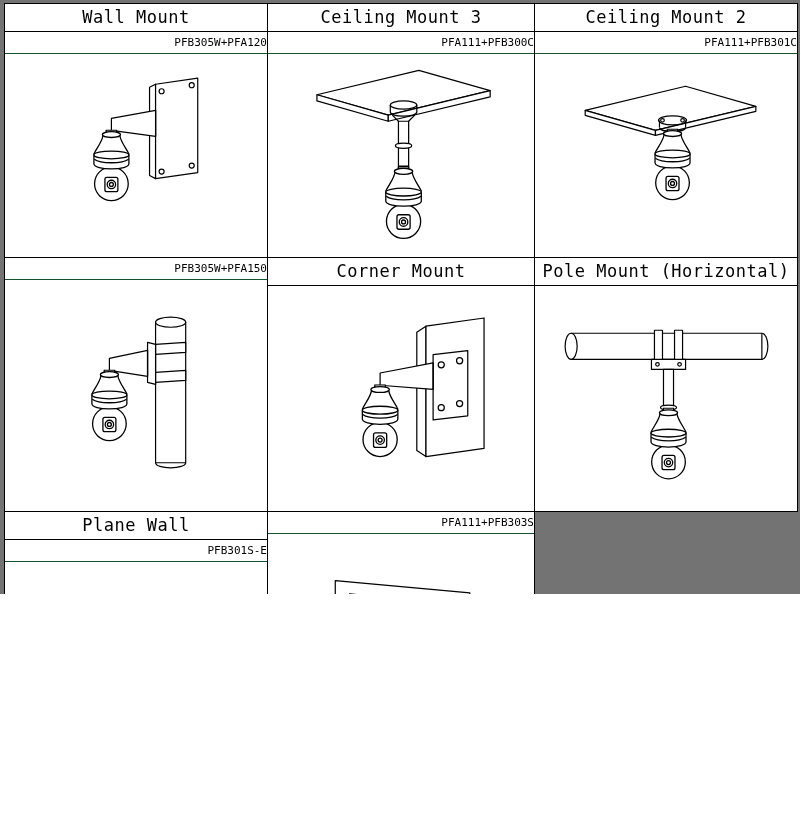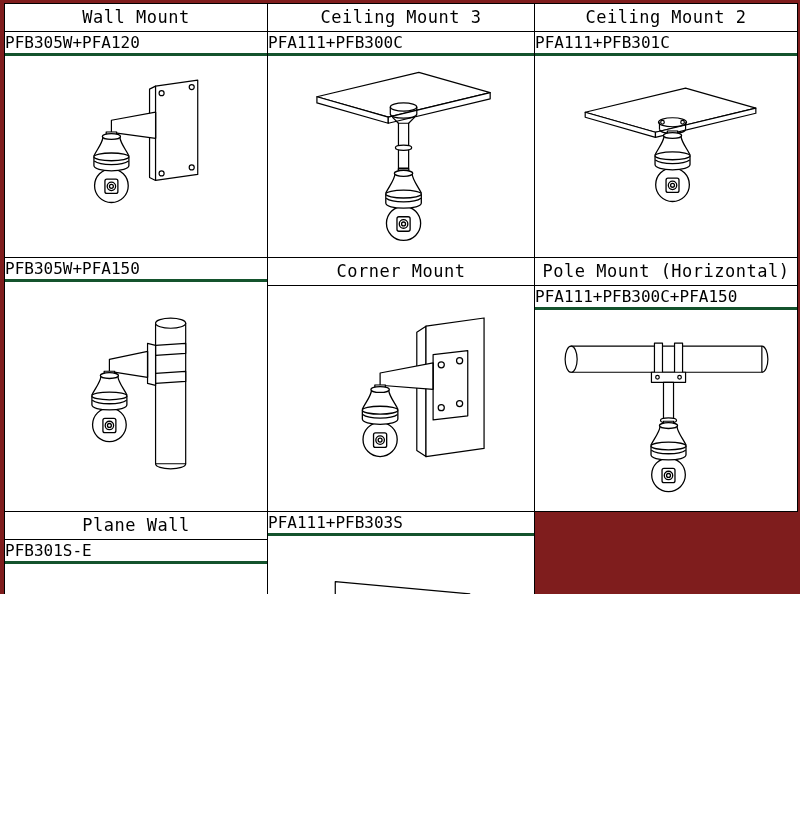--- a/index.html
+++ b/index.html
@@ -1,26 +1,26 @@
 <!DOCTYPE html>
 <html><head>
 <meta charset="utf-8">
 <style>
   html,body{margin:0;padding:0;background:#fff;}
-  .page{position:relative;width:800px;height:594px;background:#7f1d1d;
+  .page{position:relative;width:800px;height:594px;background:#737373;
         font-family:"DejaVu Sans Mono",monospace;color:#000;}
   .grid{position:absolute;left:4px;top:3px;width:793px;
         display:grid;grid-template-columns:263px 267px 263px;
         grid-template-rows:254px 254px 312px;}
   .cell{border:1px solid #000;margin:0 -1px -1px 0;background:#fff;
         display:flex;flex-direction:column;overflow:hidden;}
   .cell-title{height:27px;line-height:27px;border-bottom:1px solid #000;
         text-align:center;font-size:17px;letter-spacing:0.5px;white-space:nowrap;}
-  .cell-part{height:21px;line-height:21px;border-bottom:3px solid #14532d;
-        text-align:left;font-size:16px;white-space:nowrap;}
+  .cell-part{height:21px;line-height:21px;border-bottom:1px solid #14532d;
+        text-align:right;font-size:11px;white-space:nowrap;}
   .cell-drawing{flex:1;display:flex;align-items:stretch;justify-content:center;}
   .cell-drawing svg{width:100%;height:100%;}
   .ln{fill:#fff;stroke:#000;stroke-width:1.2;stroke-linejoin:round;}
   .nf{fill:none;stroke:#000;stroke-width:1.2;}
 </style>
 </head>
 <body>
 
 <svg width="0" height="0" style="position:absolute" aria-hidden="true">
   <defs>
@@ -132,21 +132,20 @@
             <circle class="ln" cx="188" cy="106" r="3"></circle>
           <polygon class="ln" points="162,66 110,76 110,88 162,92"></polygon>
           <line class="nf" x1="162" y1="66" x2="162" y2="92"></line>
           <use href="#cam" x="84" y="87" width="52" height="80"></use>
         </svg>
       </div>
     </div>
 
     <div class="cell">
       <div class="cell-title">Pole Mount (Horizontal)</div>
-      <div class="cell-part">PFA111+PFB300C+PFA150</div>
       <div class="cell-drawing">
         <svg viewBox="0 0 261 202" preserveAspectRatio="xMidYMid meet">
           <polygon class="ln" points="36,36 226,36 226,62 36,62"></polygon>
           <ellipse class="ln" cx="36" cy="49" rx="6" ry="13"></ellipse>
           <path class="nf" d="M226,36 C229.3,36 232,41.8 232,49 C232,56.2 229.3,62 226,62"></path>
           <rect class="ln" x="119" y="33" width="8" height="32"></rect>
           <rect class="ln" x="139" y="33" width="8" height="32"></rect>
           <polygon class="ln" points="116,62 150,62 150,72 116,72"></polygon>
           <circle class="ln" cx="122" cy="67" r="1.8"></circle>
             <circle class="ln" cx="144" cy="67" r="1.8"></circle>

